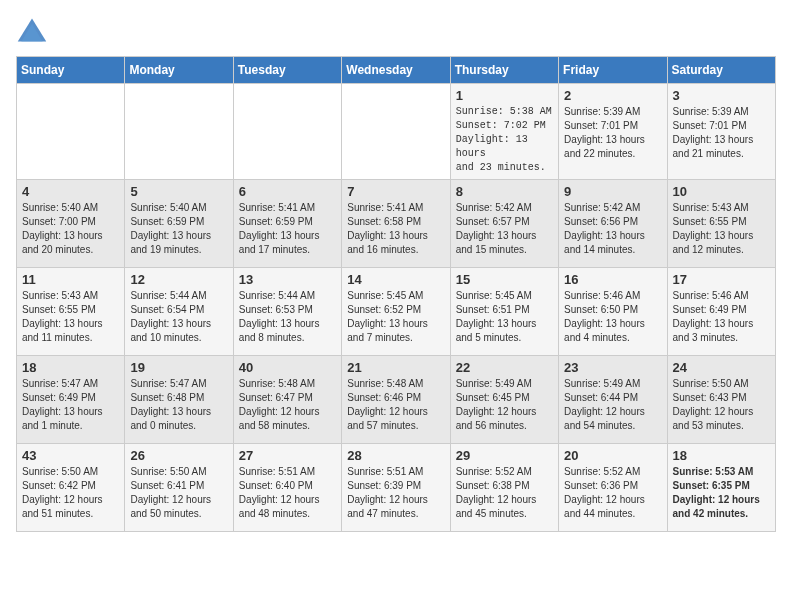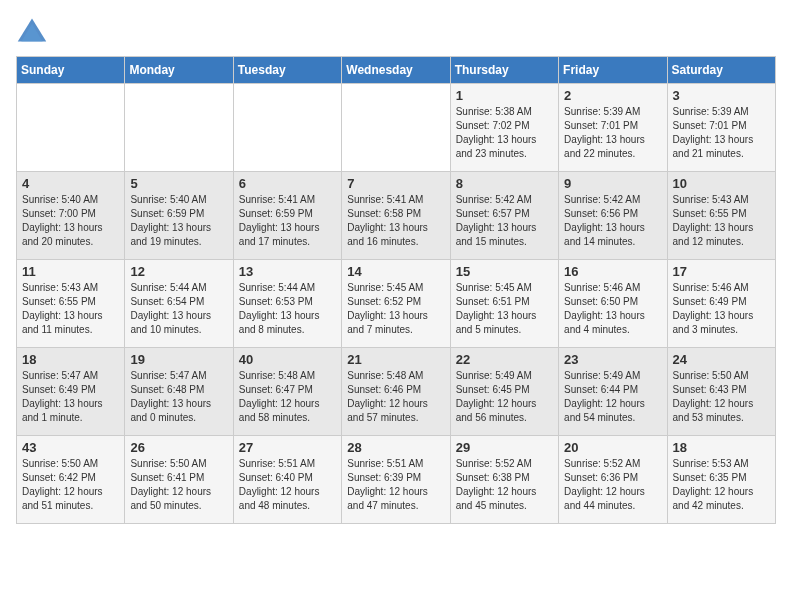--- a/index.html
+++ b/index.html
@@ -130,21 +130,21 @@
       </tr>
   </thead>
   <tbody id="calendar-body">
       <tr>
         <td class="empty-cell"></td>
         <td class="empty-cell"></td>
         <td class="empty-cell"></td>
         <td class="empty-cell"></td>
         <td>
           <span class="day-num">1</span>
-          <div class="day-info" style="white-space: pre-line;">Sunrise: 5:38 AM
+          <div class="day-info" style="white-space: pre-line; font-family: Liberation Mono, monospace;">Sunrise: 5:38 AM
 Sunset: 7:02 PM
 Daylight: 13 hours
 and 23 minutes.</div>
         </td>
         <td>
           <span class="day-num">2</span>
           <div class="day-info" style="white-space: pre-line;">Sunrise: 5:39 AM
 Sunset: 7:01 PM
 Daylight: 13 hours
 and 22 minutes.</div>
@@ -348,20 +348,20 @@
         </td>
         <td>
           <span class="day-num">20</span>
           <div class="day-info" style="white-space: pre-line;">Sunrise: 5:52 AM
 Sunset: 6:36 PM
 Daylight: 12 hours
 and 44 minutes.</div>
         </td>
         <td>
           <span class="day-num">18</span>
-          <div class="day-info" style="white-space: pre-line;">Sunrise: 5:53 AM
+          <div class="day-info" style="white-space: pre-line; font-weight: bold;">Sunrise: 5:53 AM
 Sunset: 6:35 PM
 Daylight: 12 hours
 and 42 minutes.</div>
         </td>
       </tr>
     </tbody>
 </table>
 
 </body></html>

